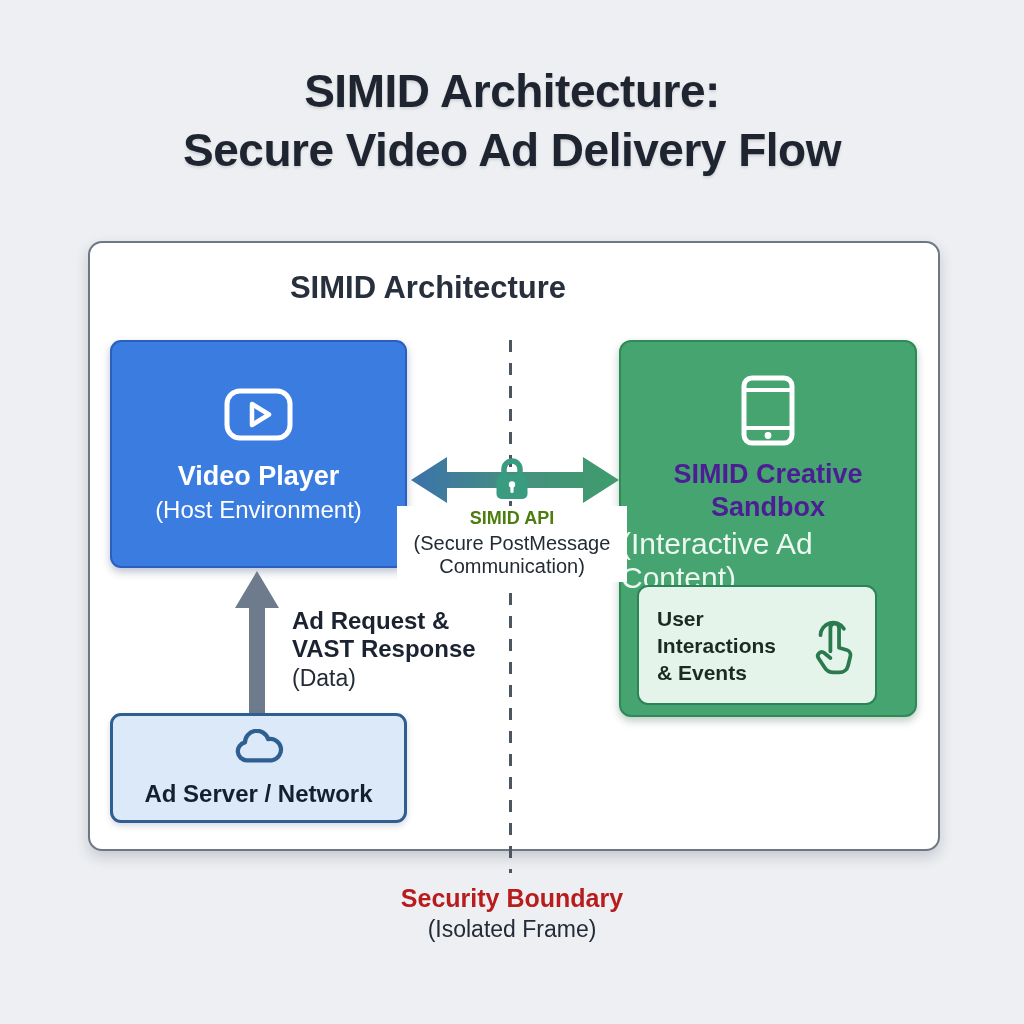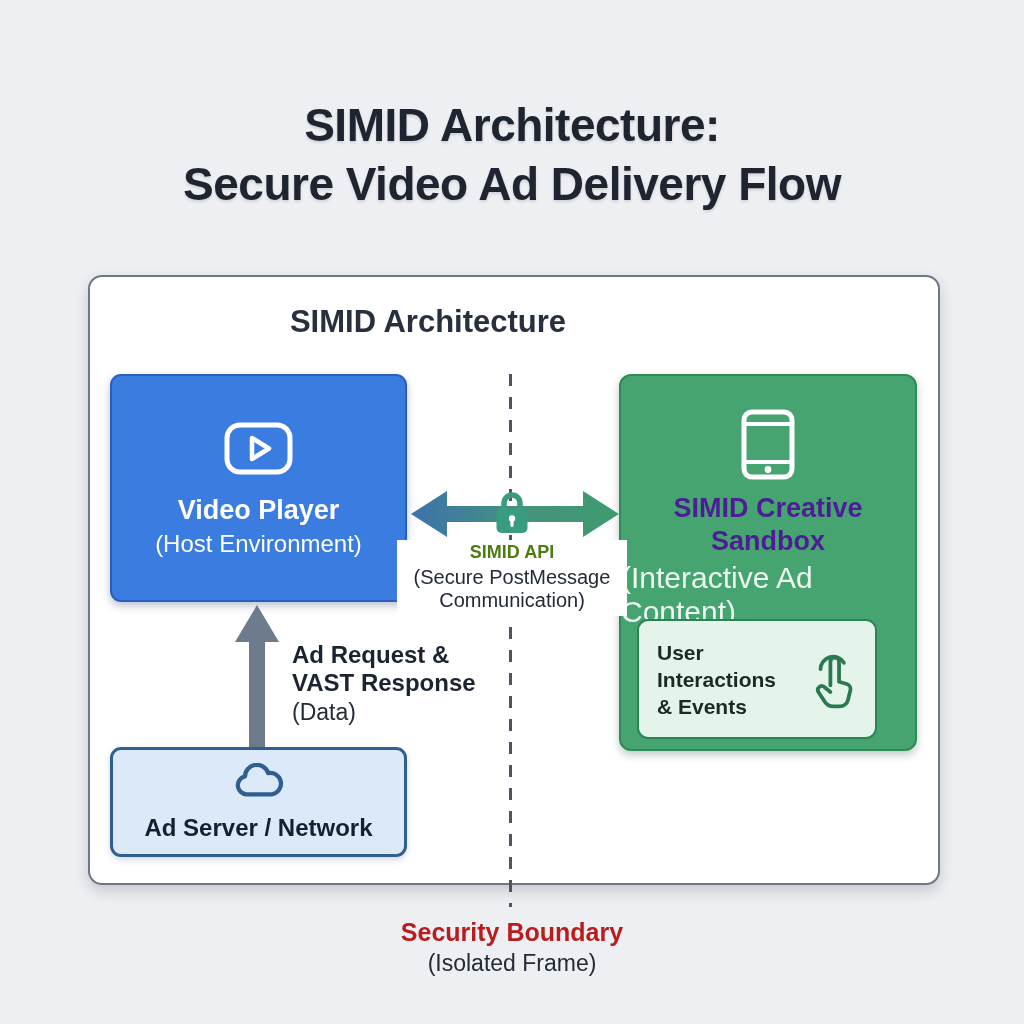--- a/index.html
+++ b/index.html
@@ -4,21 +4,21 @@
 <style>
   html,body{margin:0;padding:0;}
   body{
     width:1024px;height:1024px;
     background:#edeff2;
     font-family:"Liberation Sans", sans-serif;
     color:#1c2430;
     position:relative;
     overflow:hidden;
   }
-  .stage{position:absolute;inset:0;margin-top:34px;}
+  .stage{position:absolute;inset:0;}
   .multiline{white-space:pre-line;}
 
   .main-title{
     position:absolute;top:62px;left:0;width:1024px;
     text-align:center;
     font-size:46px;line-height:59px;font-weight:700;
     color:#1e2530;
     letter-spacing:-0.5px;
     text-shadow:0 2px 3px rgba(0,0,0,0.12);
   }

